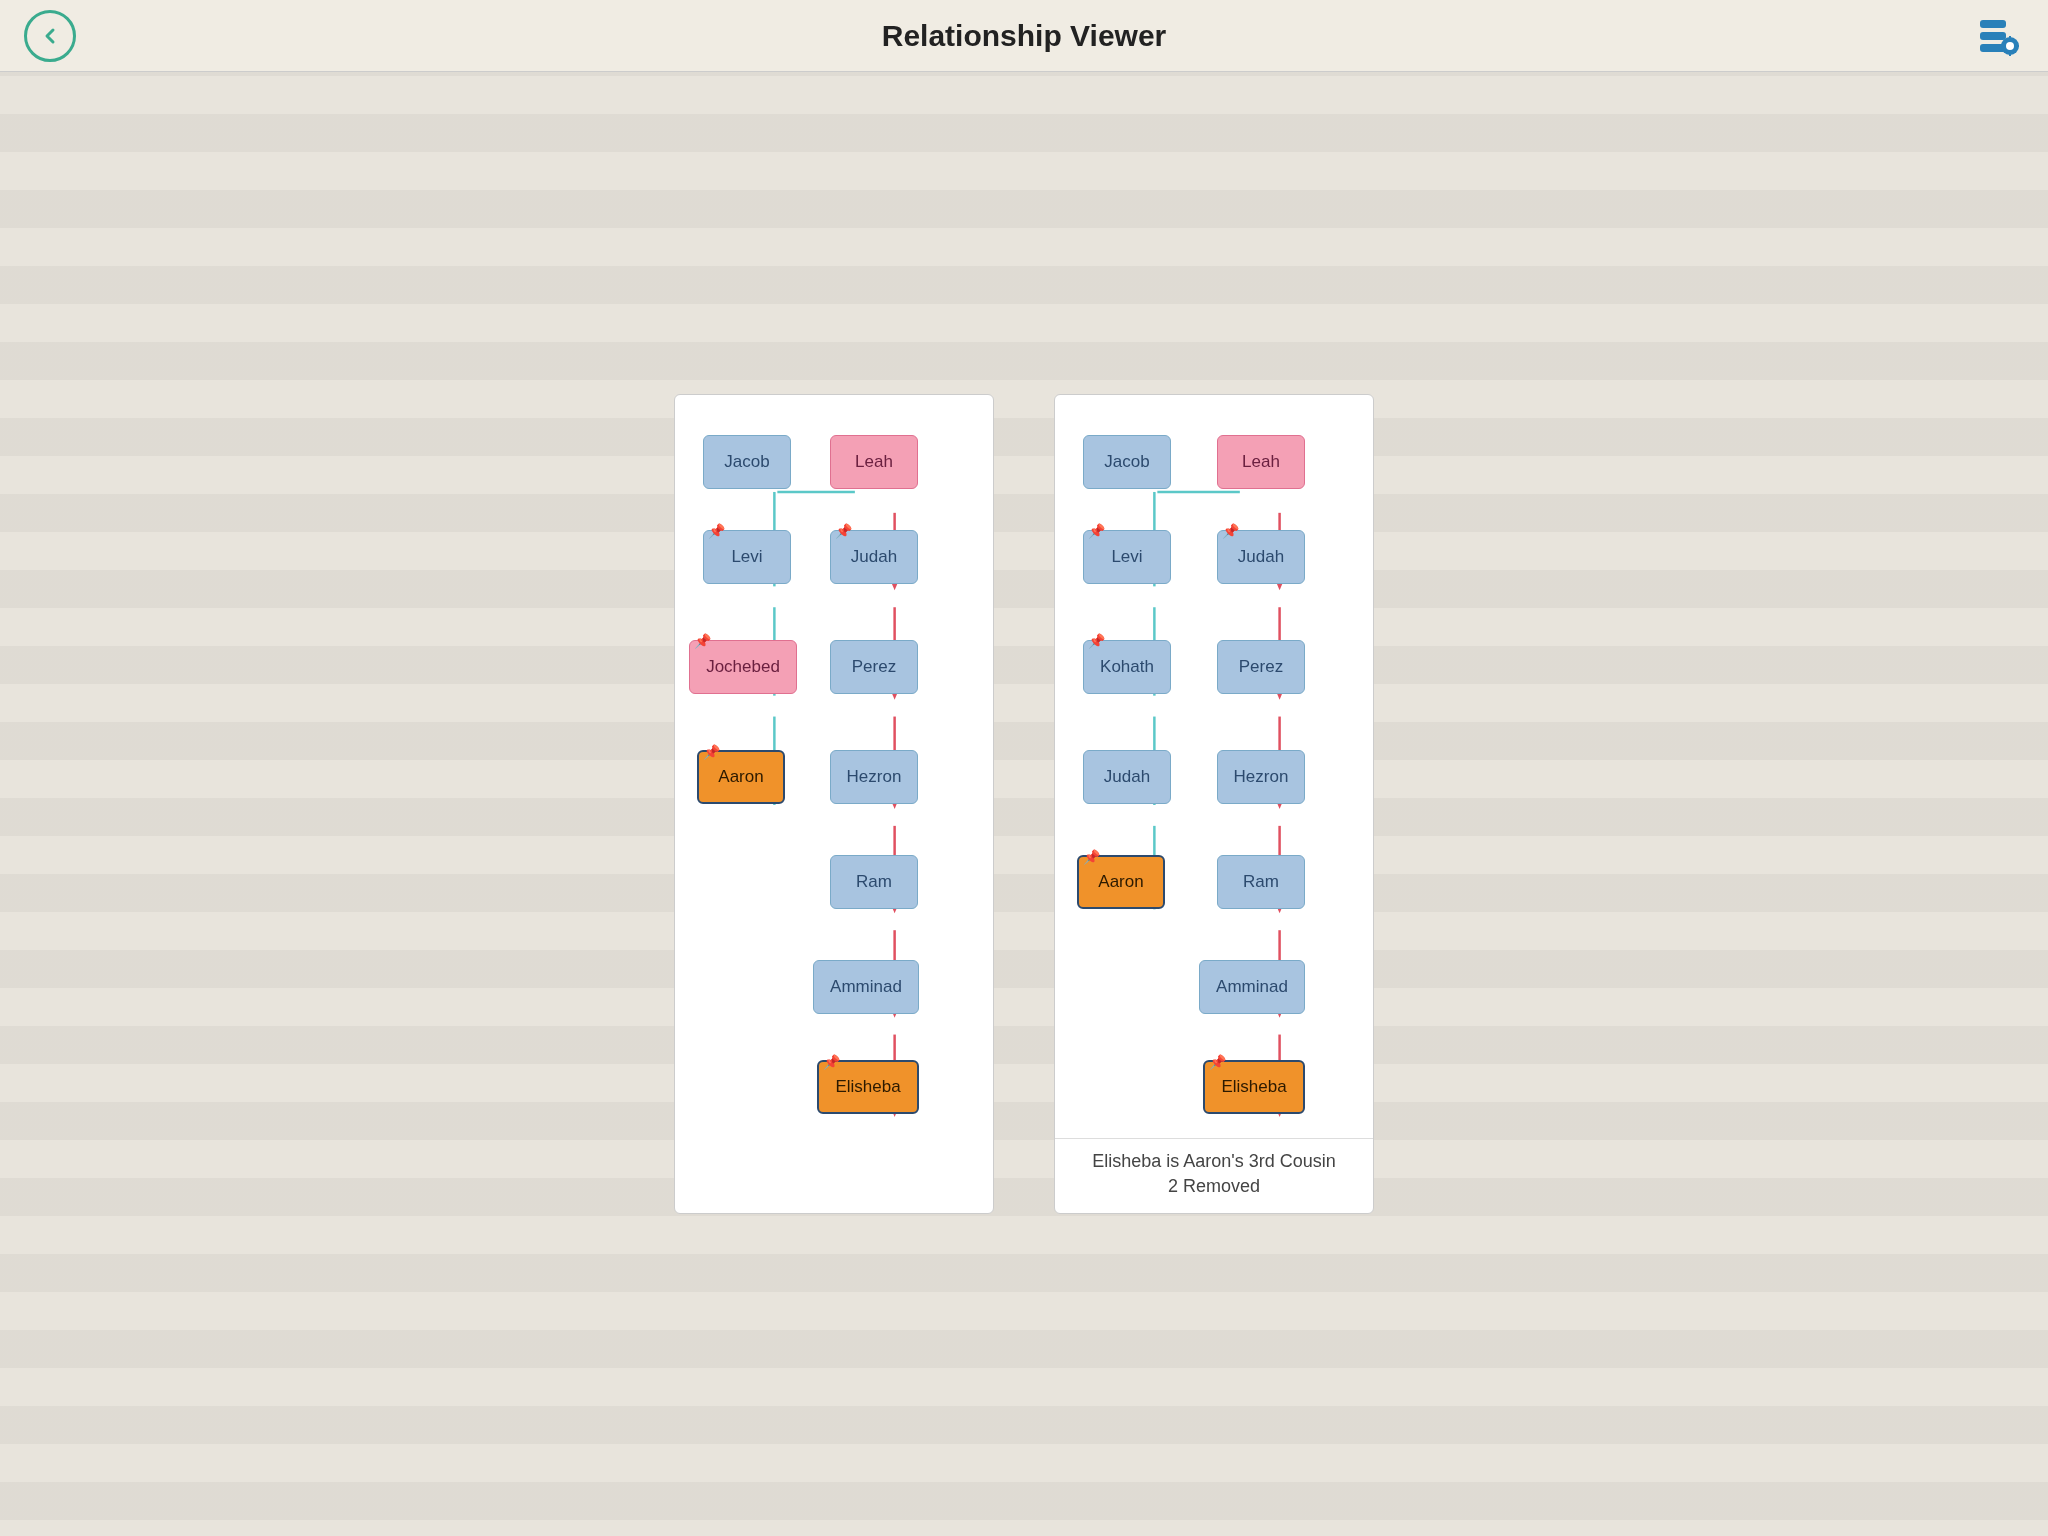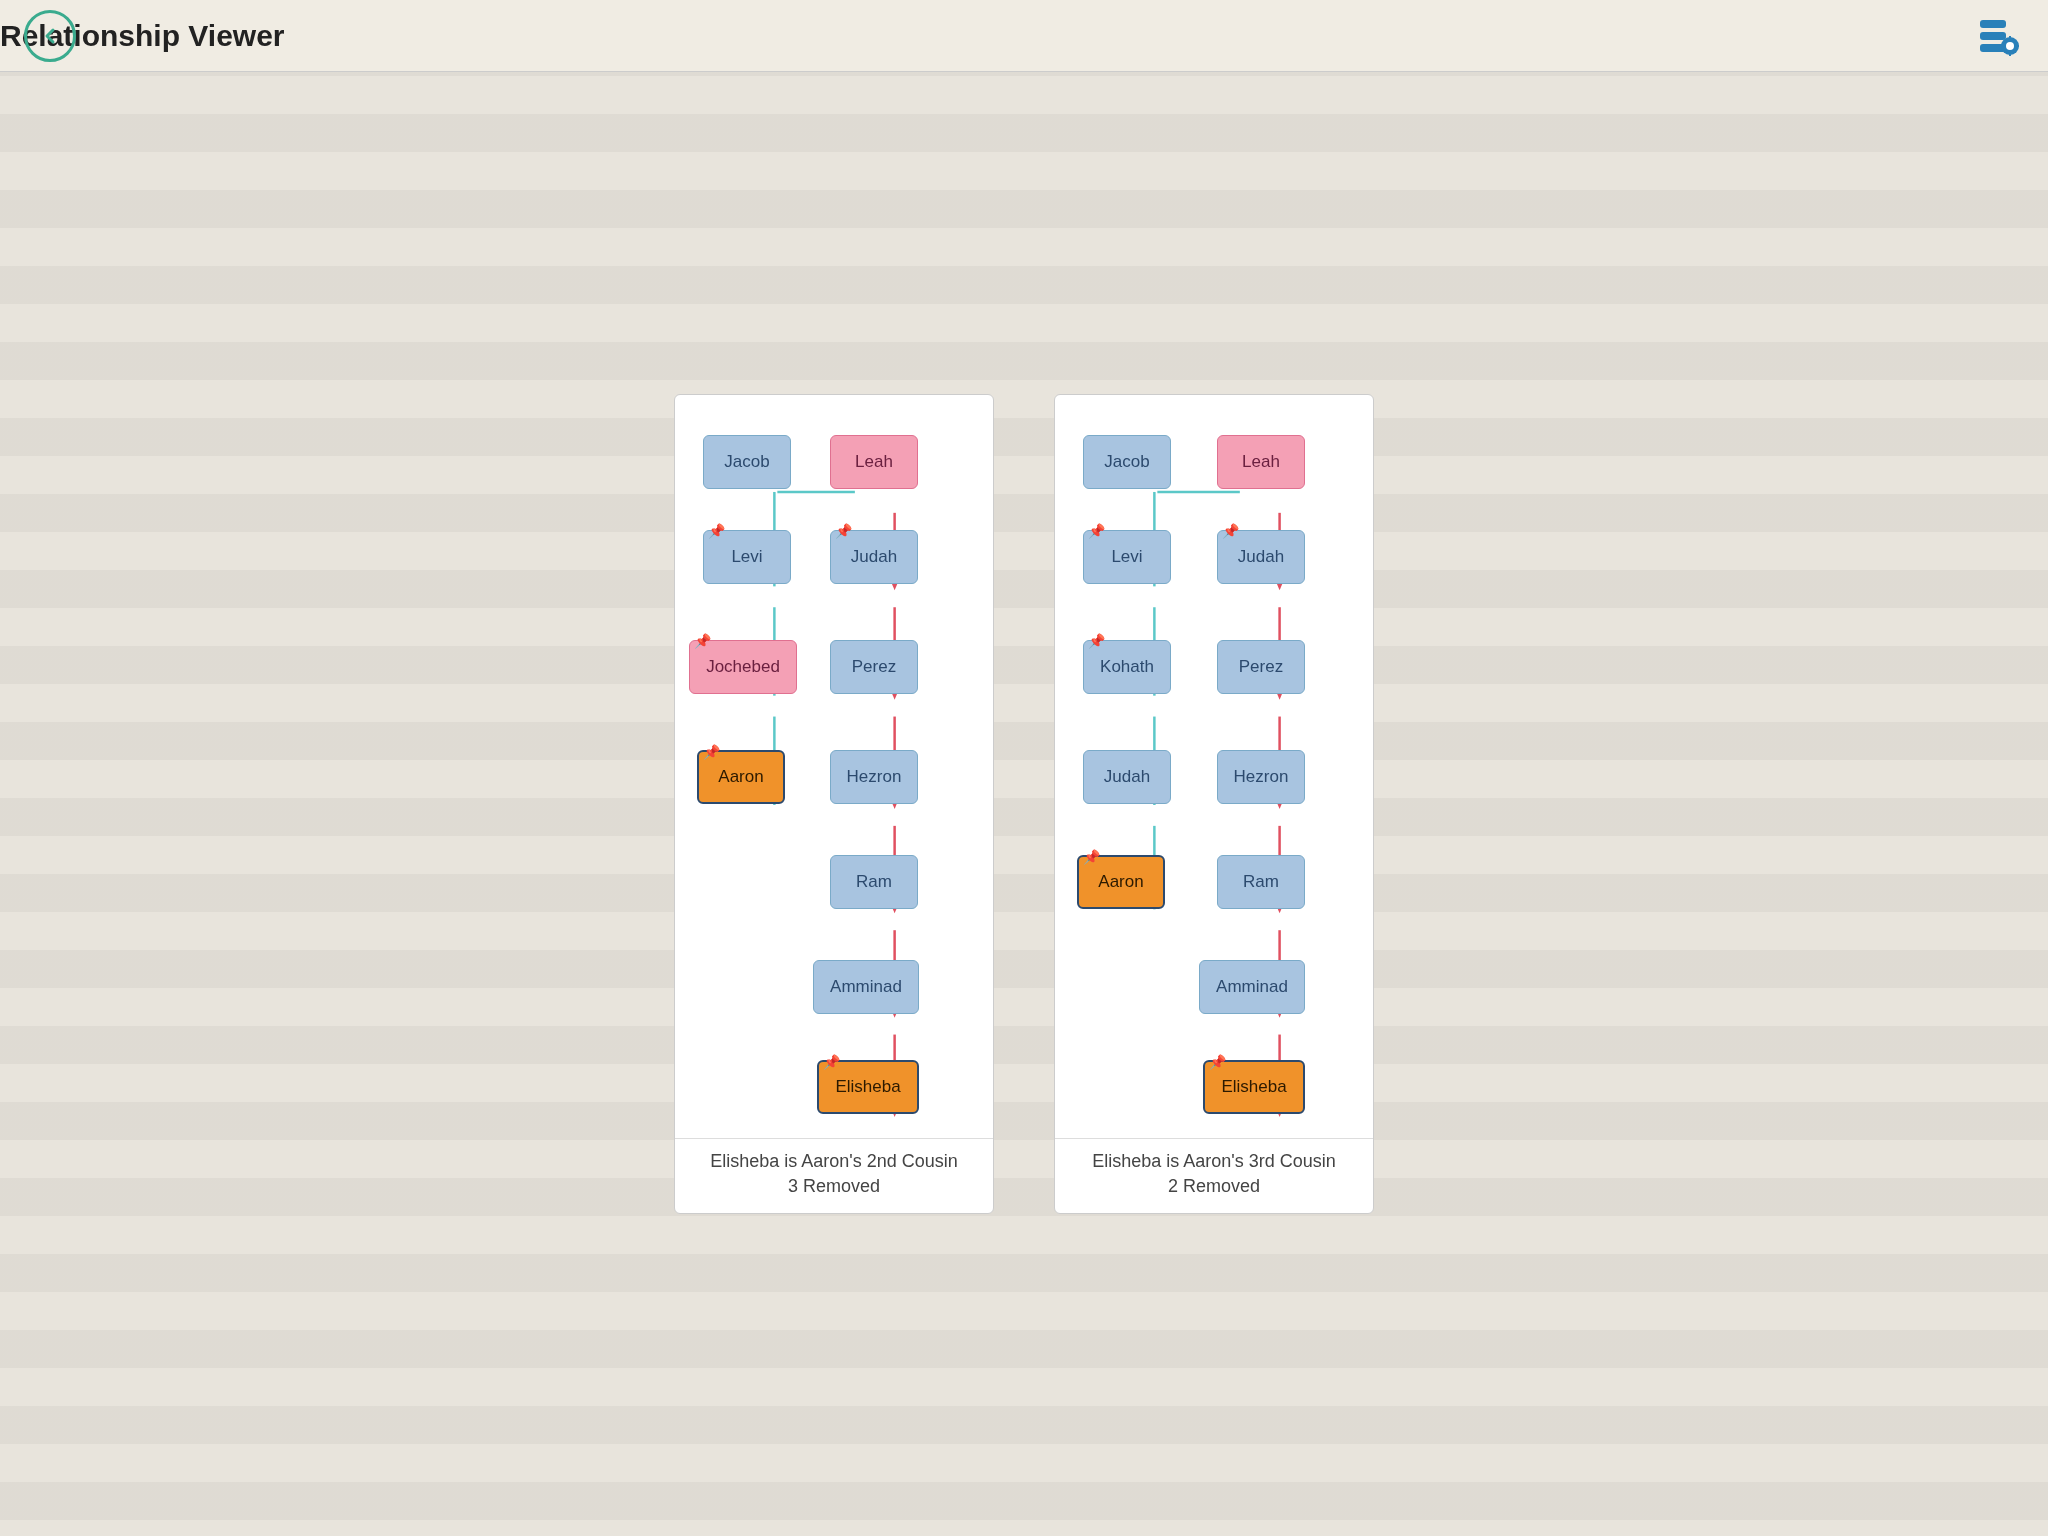--- a/index.html
+++ b/index.html
@@ -30,21 +30,21 @@
 
     
     #header {
       position: absolute;
       top: 0; left: 0; right: 0;
       height: 72px;
       background: #f0ece3;
       border-bottom: 1px solid #ccc;
       display: flex;
       align-items: center;
-      justify-content: flex-start;
+      justify-content: center;
     }
 
     #back-button {
       position: absolute;
       left: 24px;
       width: 52px;
       height: 52px;
       border-radius: 50%;
       border: 3px solid #3aab8e;
       background: transparent;
@@ -250,24 +250,20 @@
     <div class="node node-blue" style="left:155px;top:355px;width:88px;position:absolute;">Hezron</div>
 
     <div class="node node-blue" style="left:155px;top:460px;width:88px;position:absolute;">Ram</div>
 
     <div class="node node-blue" style="left:138px;top:565px;width:106px;position:absolute;">Amminad</div>
 
     <div class="node node-orange" style="left:142px;top:665px;width:102px;position:absolute;">
       <span class="pin-icon">📌</span>Elisheba
     </div>
 
-    <div class="tree-description">
-      <span>Elisheba is Aaron's 2nd Cousin</span><br>
-      <span>3 Removed</span>
-    </div>
   </div>
 
   <div class="tree-panel" id="panel2">
     <svg class="tree-svg" id="svg2" viewBox="0 0 320 750">
 
       <line x1="103" y1="61" x2="186" y2="61" stroke="#5bc8c8" stroke-width="2.5"></line>
 
       <line x1="100" y1="61" x2="100" y2="100" stroke="#5bc8c8" stroke-width="2.5"></line>
       <line x1="100" y1="130" x2="100" y2="156" stroke="#5bc8c8" stroke-width="2.5"></line>
 

